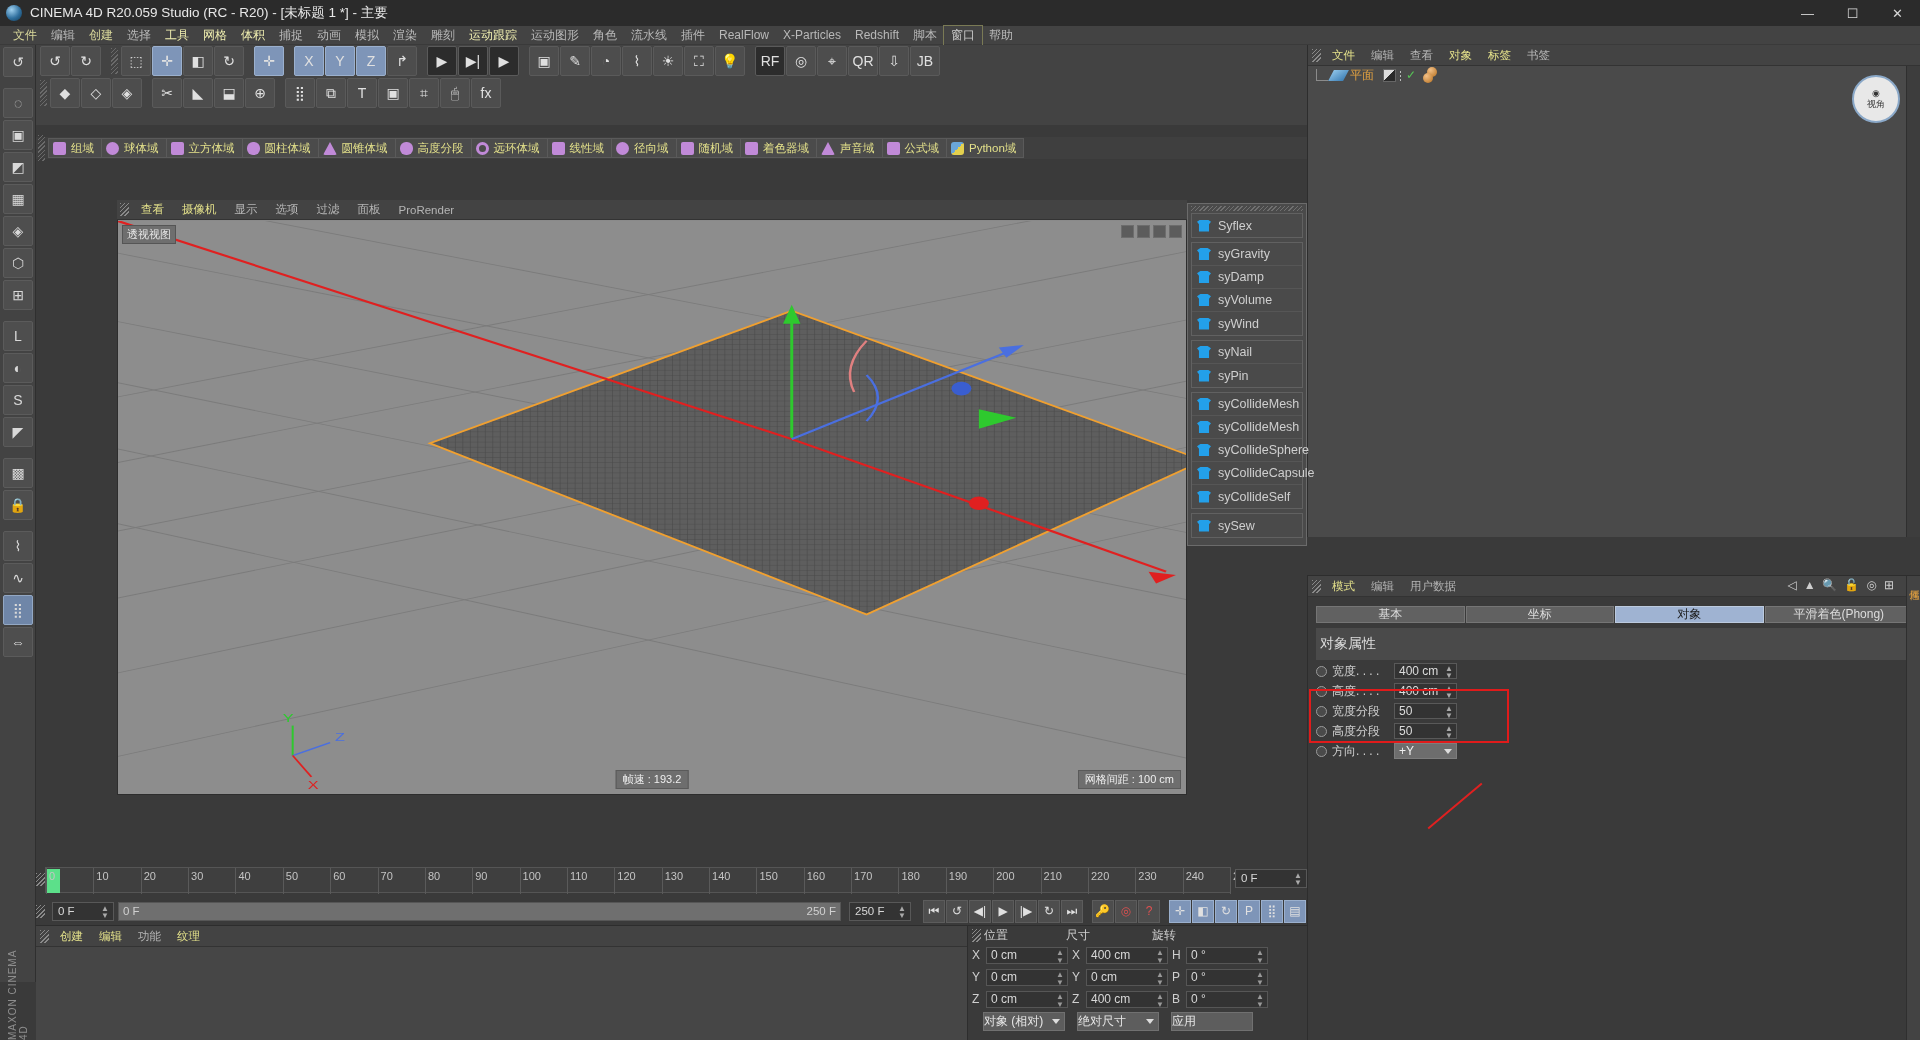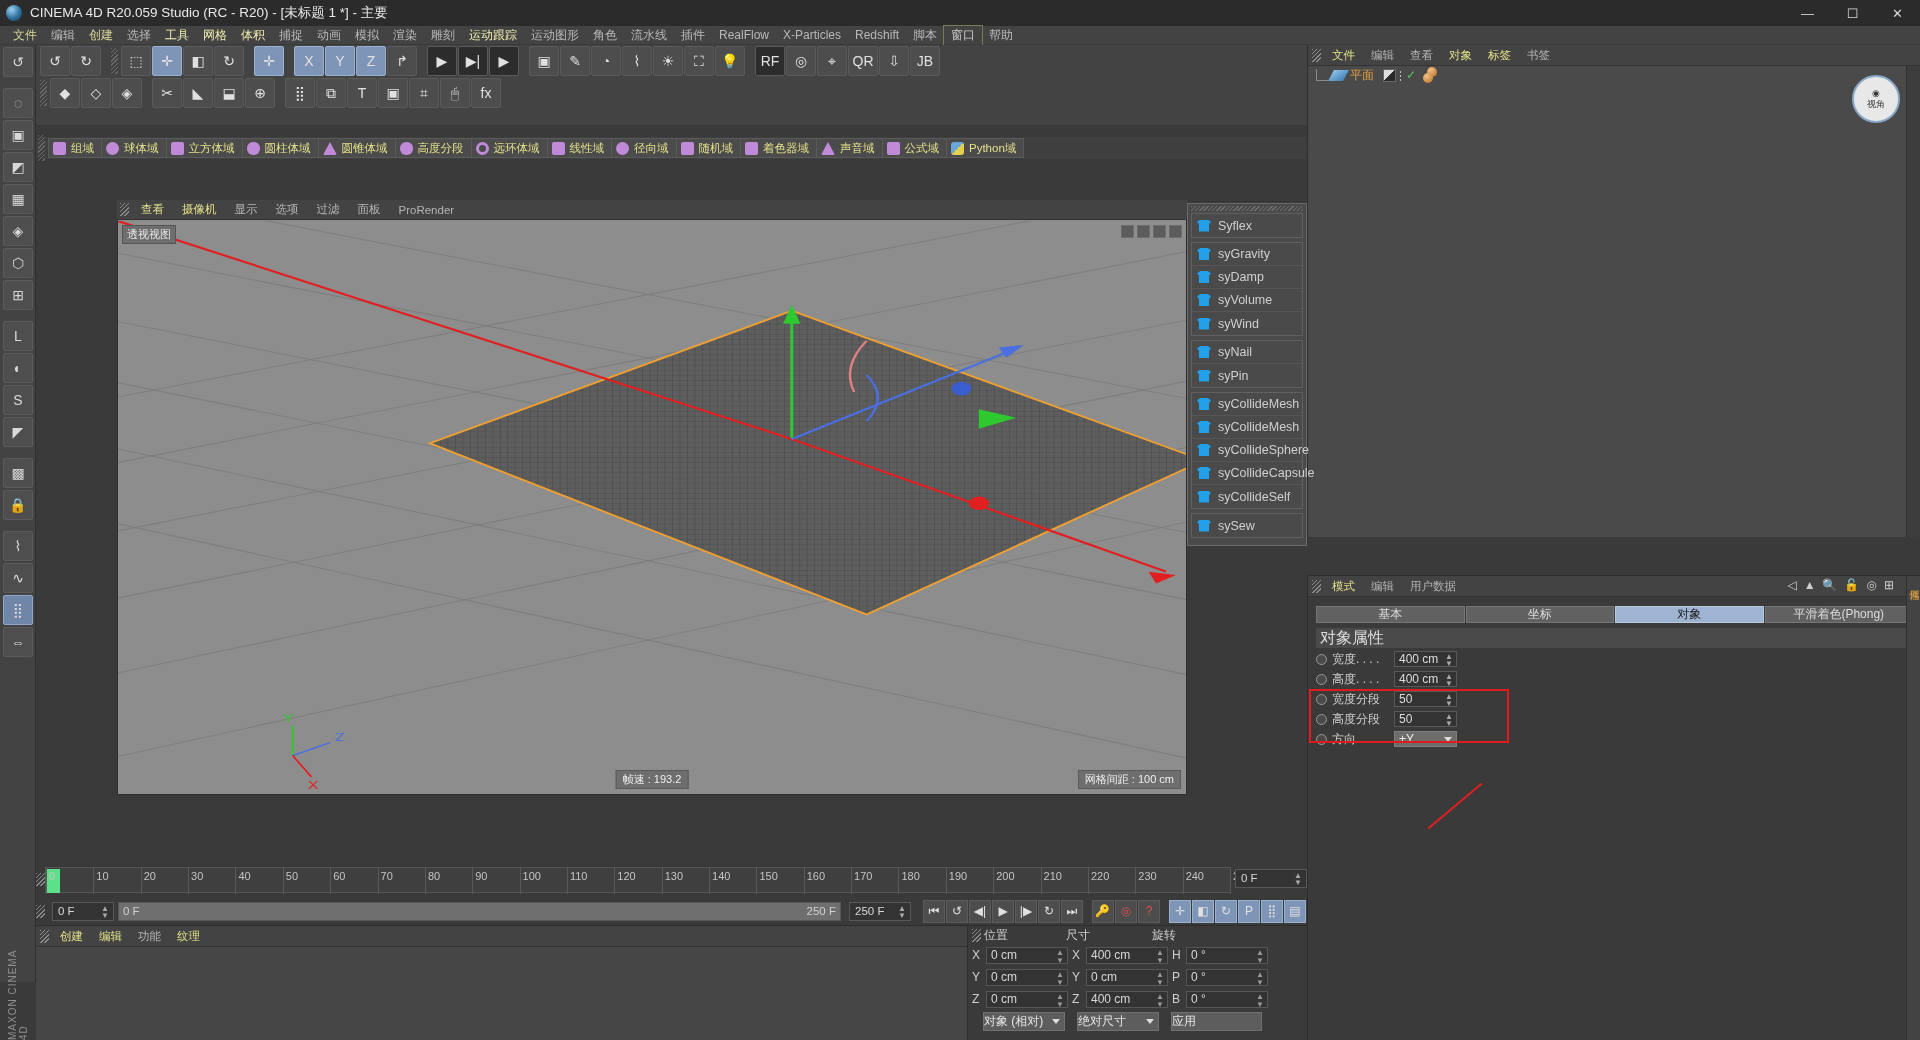--- a/index.html
+++ b/index.html
@@ -170,22 +170,22 @@
     background:#3a3a3a; }
   #attrhdr .pobj{ width:17px;height:12px;margin-right:5px;
     background:linear-gradient(135deg,#9acbee,#3d7fb5); transform:skewX(-28deg); }
   #attrhdr .t1{ color:#e0a040; }
   #attrhdr .t2{ color:#c9c9c9; margin-left:4px; }
   #tabs{ display:flex; margin:9px 6px 0 8px; }
   .atab{ flex:1; height:17px; background:#616161; border:1px solid #757575;
     display:flex;align-items:center;justify-content:center; font-size:12px; color:#dcdcdc;
     margin-right:1px; }
   .atab.sel{ background:#9fb3d2; border-color:#bccade; color:#1a1a1a; }
-  #secthdr{ margin:5px 6px 0 8px; background:#4a4a4a; height:20px;
-    display:flex;align-items:center; padding-left:4px; font-size:16px; color:#ddd; }
+  #secthdr{ margin:5px 6px 0 8px; background:#4a4a4a; height:32px;
+    display:flex;align-items:center; padding-left:4px; font-size:14px; color:#ddd; }
   .prow{ display:flex; align-items:center; height:18px; margin-left:8px; margin-top:2px; }
   .radio{ width:11px;height:11px;border-radius:50%;border:1px solid #9a9a9a; margin-right:5px;
     background:#4a4a4a; flex:0 0 auto; }
   .plabel{ width:62px; font-size:12px; color:#cfcfcf; flex:0 0 auto; white-space:nowrap; }
   .numfield{
     width:63px;height:16px; background:#333; border:1px solid #595959;
     display:flex;align-items:center; padding-left:4px; font-size:12px; color:#dcdcdc;
     position:relative; flex:0 0 auto;
   }
   .numfield .spin{ position:absolute; right:3px; top:1px; font-size:8px; line-height:7px; color:#aaa; }
@@ -773,21 +773,21 @@
       </div>
     <div class="crow">
       <div class="cbtn" style="width:82px;margin-left:11px;margin-right:12px">
         <span>对象 (相对)</span>
         <span style="position:absolute;right:4px;top:6px;width:0;height:0;border-left:4px solid transparent;border-right:4px solid transparent;border-top:5px solid #ddd"></span>
       </div>
       <div class="cbtn" style="width:82px;margin-right:12px">
         <span>绝对尺寸</span>
         <span style="position:absolute;right:4px;top:6px;width:0;height:0;border-left:4px solid transparent;border-right:4px solid transparent;border-top:5px solid #ddd"></span>
       </div>
-      <div class="cbtn" style="width:91px">应用</div>
+      <div class="cbtn" style="width:82px">应用</div>
     </div>
   </div>
 
   <div id="timeline">
     <span class="hatch" style="position:absolute;left:0;top:6px"></span>
     <div id="tlruler">
       <div id="playhead"></div>
     <div class="tickline" style="left: calc(0% + 0px);"></div>
         <div class="tick" style="left: calc(0% + 3px);">0</div>
         <div class="tickline" style="left: calc(4% + 0px);"></div>

